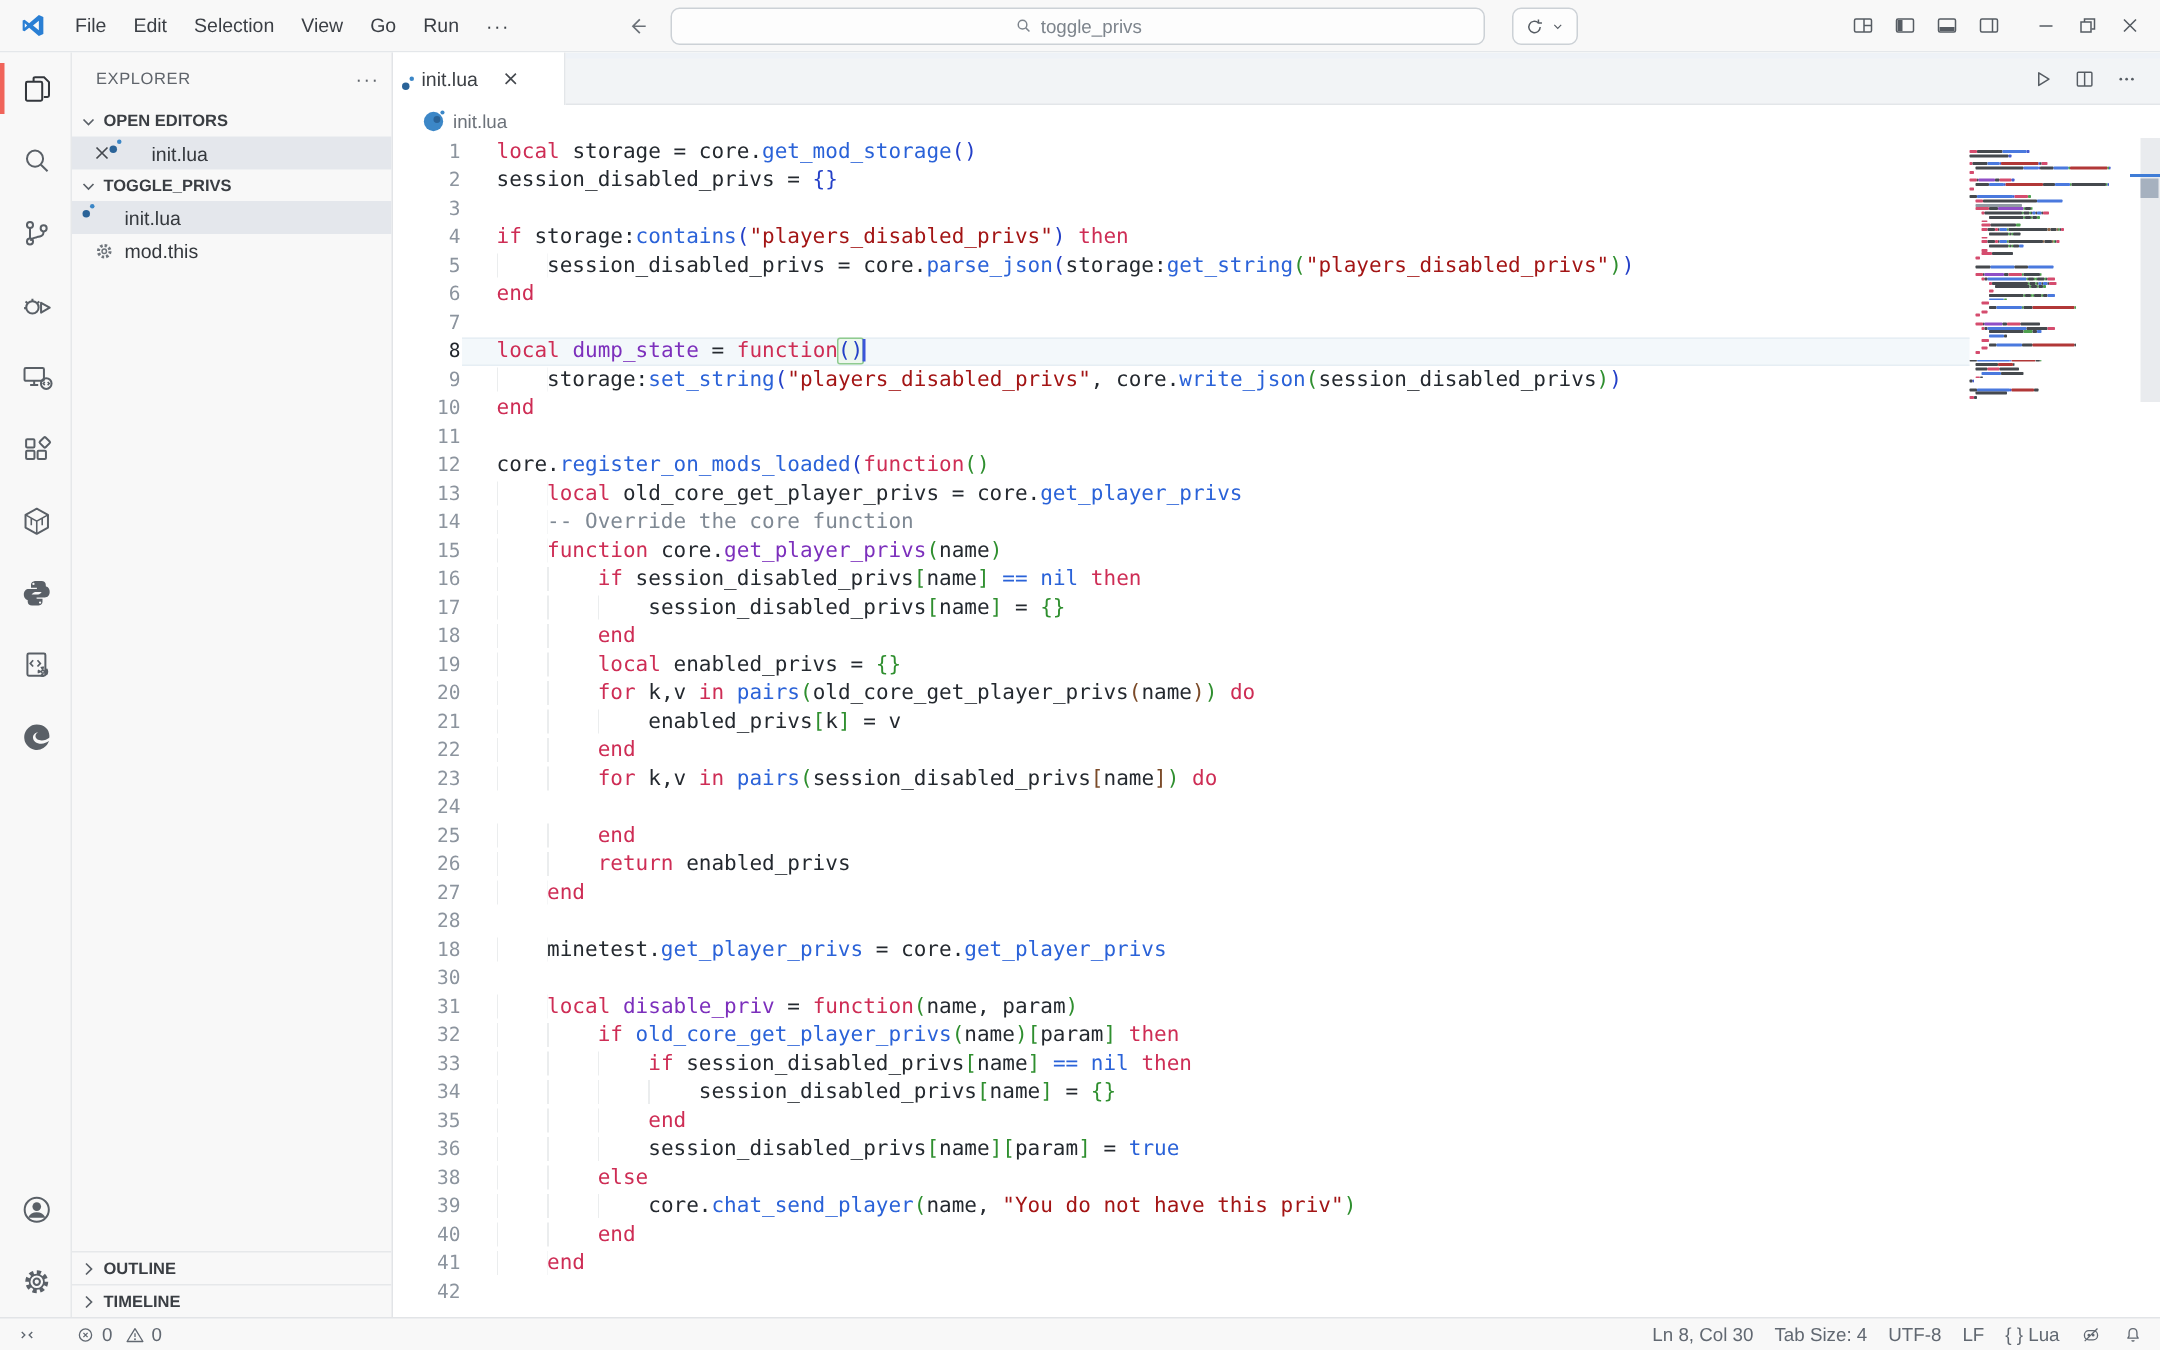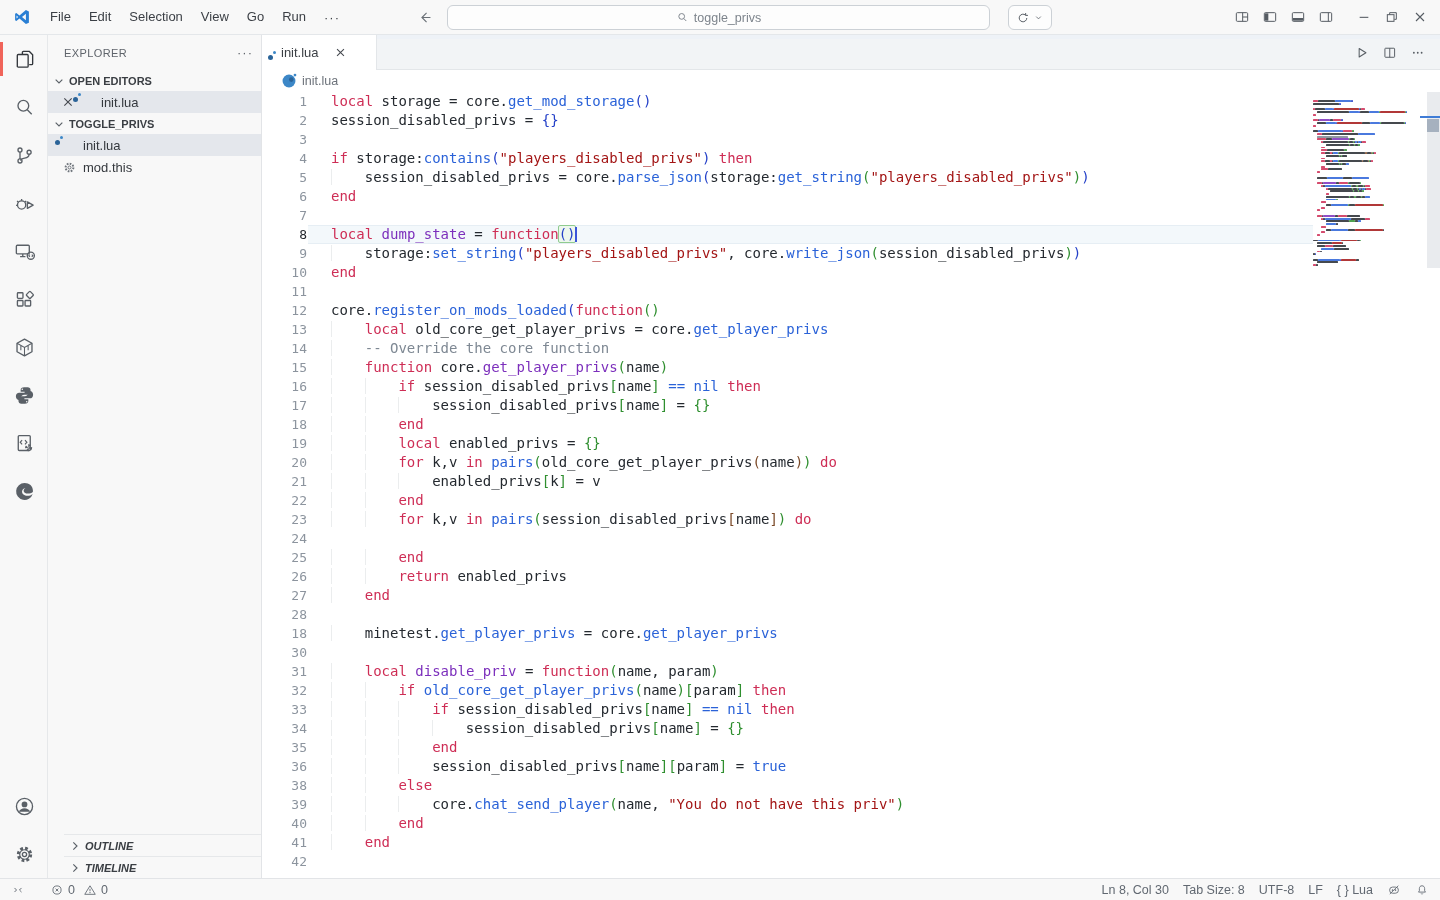--- a/index.html
+++ b/index.html
@@ -42,21 +42,21 @@
   .sb-title { height:35px; display:flex; align-items:center; padding:0 8px 0 16px; color:#5f646b; font-size:11px; letter-spacing:.4px; }
   .sb-title .spacer { flex:1; }
   .sb-title .dots { color:#5f646b; letter-spacing:1px; font-size:13px; }
   .sb-section-header { height:21px; display:flex; align-items:center; gap:2px; padding-left:3px;
     font-size:11px; font-weight:bold; color:#3a3e43; }
   .sb-section-header svg { width:16px; height:16px; color:#5a6067; flex:0 0 auto; }
   .sb-row { height:22px; display:flex; align-items:center; font-size:13px; color:#34383d; }
   .sb-row.selected { background:#e4e7ec; }
   .sb-row .x-close { width:16px; height:16px; margin:0 4px 0 12px; color:#45494f; }
   .sb-row .fileicon { width:15px; height:15px; margin-right:6px; flex:0 0 auto; }
-  .sb-bottom { position:absolute; bottom:0; left:16px; right:0;font-style:italic; }
+  .sb-bottom { position:absolute; bottom:0; left:0; right:0; }
   .sb-bottom .sb-section-header { border-top:1px solid #e6e8ea; height:22px; }
   .lua-ball { width:14px; height:14px; border-radius:50%; background:#3c87c7; position:relative; }
   .lua-ball::after { content:""; position:absolute; right:2.5px; top:2.5px; width:5px; height:5px; border-radius:50%; background:#2a6398; }
   .lua-ball::before { content:""; position:absolute; right:-1px; top:-1.5px; width:3px; height:3px; border-radius:50%; background:#3c87c7; }
   .gear-glyph { color:#70767d; }
 
   
   #editor { position:absolute; left:262px; top:35px; right:0; bottom:22px; background:#fff; }
   #tabbar { position:absolute; left:0; top:0; right:0; height:35px; background:#f2f4f6;
     box-shadow:inset 0 4px 0 #eef2f7; display:flex; }
@@ -514,21 +514,21 @@
           <circle cx="12" cy="16.8" r=".4" fill="currentColor"></circle>
         </svg>
       <span>0</span>
     </div>
 
     <div id="st-right">
       <div class="st-item">
           <span>Ln 8, Col 30</span>
         </div>
       <div class="st-item">
-          <span>Tab Size: 8</span>
+          <span>Tab Size: 4</span>
         </div>
       <div class="st-item">
           <span>UTF-8</span>
         </div>
       <div class="st-item">
           <span>LF</span>
         </div>
       <div class="st-item">
           <span>{ } Lua</span>
         </div>

